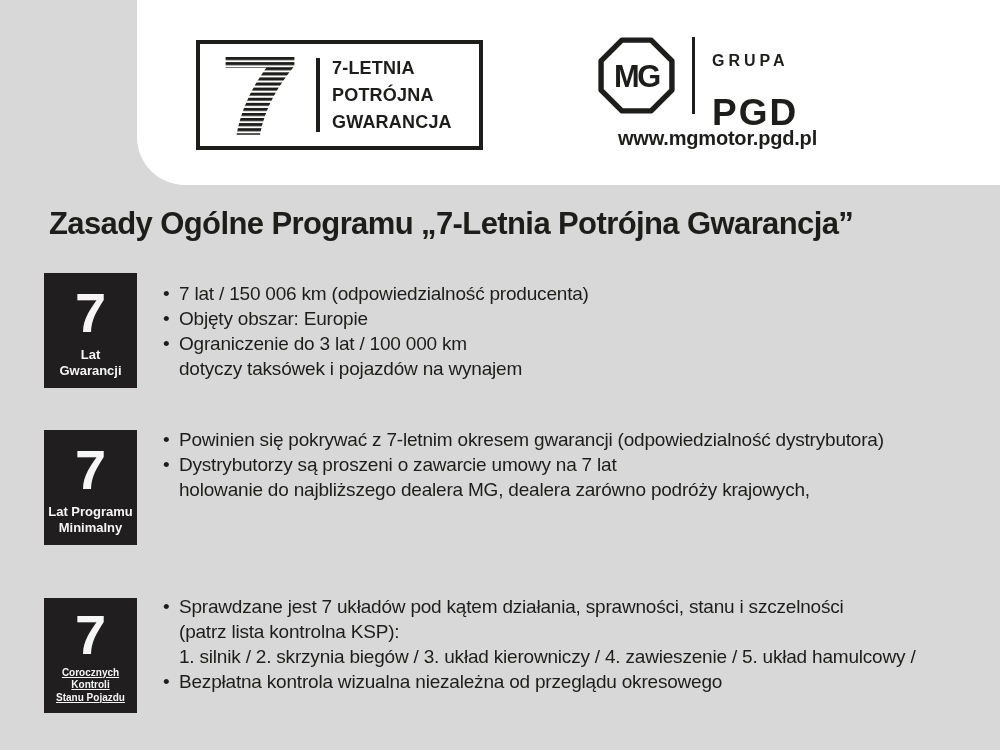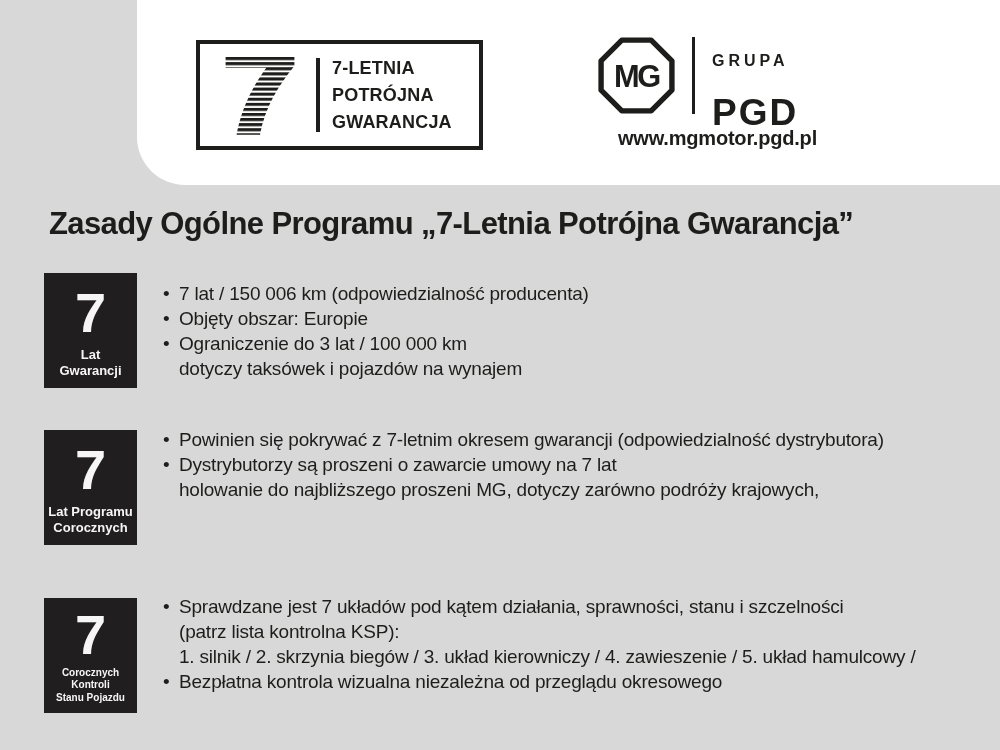--- a/index.html
+++ b/index.html
@@ -40,21 +40,21 @@
   
   .section{position:absolute;left:44px;width:940px;}
   .section.s1{top:273px}.section.s2{top:430px}.section.s3{top:598px}
   .badge{
     position:absolute;left:0;top:0;width:93px;height:115px;background:var(--badge-bg);
     display:flex;flex-direction:column;align-items:center;justify-content:space-between;
     padding:6px 2px 9px;color:var(--badge-ink);
   }
   .badge-digit{flex:1;display:flex;align-items:center;font-size:56px;font-weight:700;line-height:1;}
   .badge-label{font-size:13px;font-weight:700;line-height:1.25;text-align:center;width:100%;}
-  .section.s3 .badge-label{font-size:10px;}
+  .section.s3 .badge-label{font-size:10px;text-decoration:underline;}
   .lines{position:absolute;left:119px;white-space:nowrap;}
   .section.s1 .lines{top:8px}
   .section.s2 .lines{top:-3px}
   .section.s3 .lines{top:-4px}
   .line{position:relative;padding-left:16px;font-size:19px;line-height:25px;letter-spacing:-.2px;}
   .line.bullet::before{content:"\2022";position:absolute;left:0;}
 </style>
 </head>
 <body>
 
@@ -109,27 +109,27 @@
         <div class="line bullet">Ograniczenie do 3 lat / 100 000 km</div>
         <div class="line">dotyczy taksówek i pojazdów na wynajem</div>
       </div>
   </div>
 
   <div class="section s2">
     <div class="badge">
       <div class="badge-digit">7</div>
       <div class="badge-label">
           <div>Lat Programu</div>
-          <div>Corocznych</div>
+          <div>Minimalny</div>
         </div>
     </div>
     <div class="lines">
         <div class="line bullet">Powinien się pokrywać z 7-letnim okresem gwarancji (odpowiedzialność dystrybutora)</div>
         <div class="line bullet">Dystrybutorzy są proszeni o zawarcie umowy na 7 lat</div>
-        <div class="line">holowanie do najbliższego proszeni MG, dotyczy zarówno podróży krajowych,</div>
+        <div class="line">holowanie do najbliższego dealera MG, dealera zarówno podróży krajowych,</div>
       </div>
   </div>
 
   <div class="section s3">
     <div class="badge">
       <div class="badge-digit">7</div>
       <div class="badge-label">
           <div>Corocznych Kontroli</div>
           <div>Stanu Pojazdu</div>
         </div>

